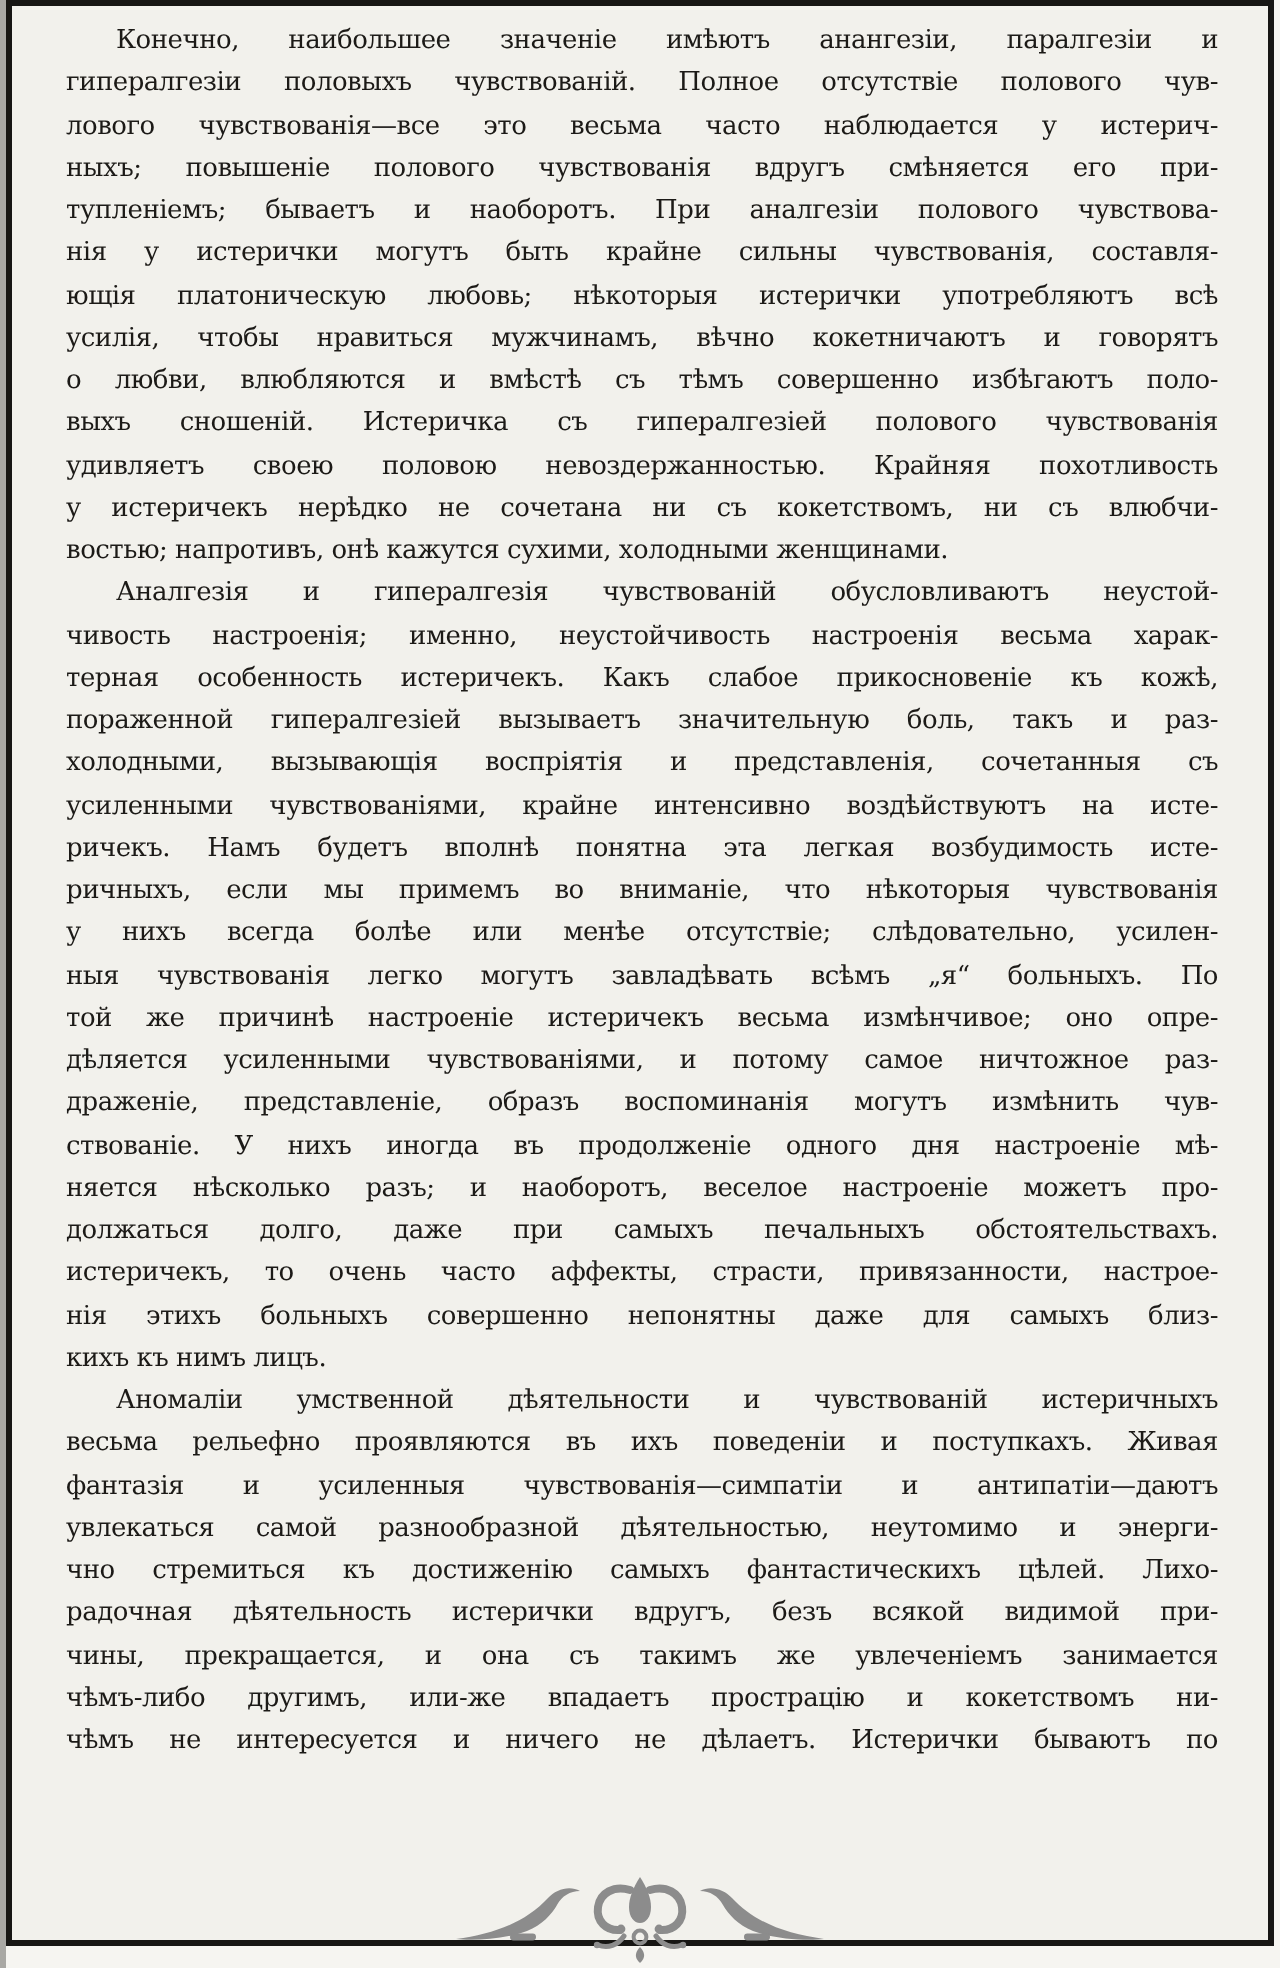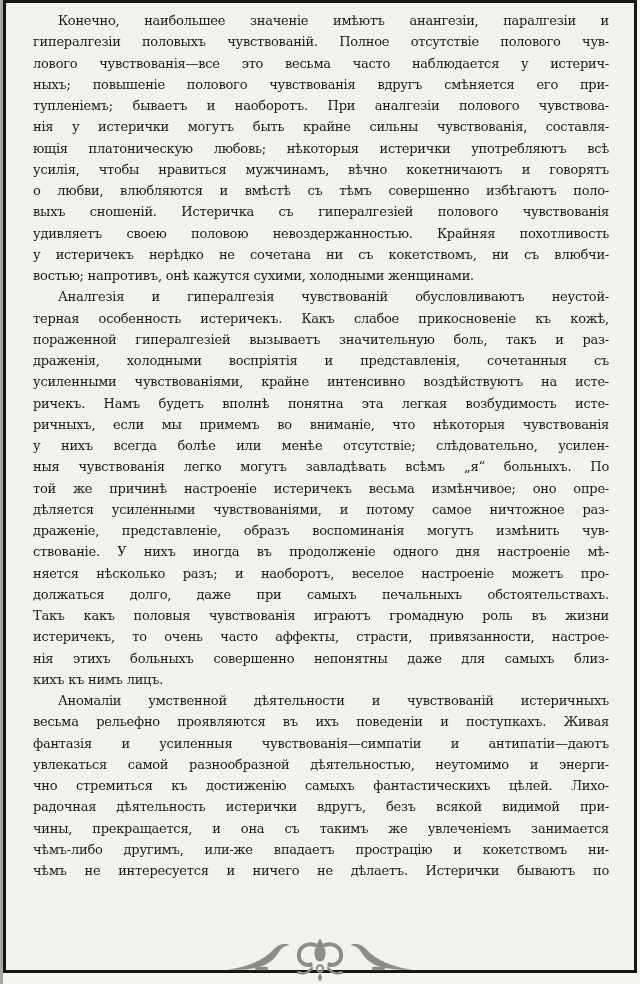--- a/index.html
+++ b/index.html
@@ -84,35 +84,35 @@
         <div class="line">ющія платоническую любовь; нѣкоторыя истерички употребляютъ всѣ</div>
         <div class="line">усилія, чтобы нравиться мужчинамъ, вѣчно кокетничаютъ и говорятъ</div>
         <div class="line">о любви, влюбляются и вмѣстѣ съ тѣмъ совершенно избѣгаютъ поло-</div>
         <div class="line">выхъ сношеній. Истеричка съ гипералгезіей полового чувствованія</div>
         <div class="line">удивляетъ своею половою невоздержанностью. Крайняя похотливость</div>
         <div class="line">у истеричекъ нерѣдко не сочетана ни съ кокетствомъ, ни съ влюбчи-</div>
         <div class="line no-just">востью; напротивъ, онѣ кажутся сухими, холодными женщинами.</div>
       </div>
       <div class="para">
         <div class="line indent">Аналгезія и гипералгезія чувствованій обусловливаютъ неустой-</div>
+        <div class="line">чивость настроенія; именно, неустойчивость настроенія весьма харак-</div>
         <div class="line">терная особенность истеричекъ. Какъ слабое прикосновеніе къ кожѣ,</div>
         <div class="line">пораженной гипералгезіей вызываетъ значительную боль, такъ и раз-</div>
-        <div class="line">драженія, холодными воспріятія и представленія, сочетанныя съ</div>
+        <div class="line">холодными, вызывающія воспріятія и представленія, сочетанныя съ</div>
         <div class="line">усиленными чувствованіями, крайне интенсивно воздѣйствуютъ на исте-</div>
         <div class="line">ричекъ. Намъ будетъ вполнѣ понятна эта легкая возбудимость исте-</div>
         <div class="line">ричныхъ, если мы примемъ во вниманіе, что нѣкоторыя чувствованія</div>
         <div class="line">у нихъ всегда болѣе или менѣе отсутствіе; слѣдовательно, усилен-</div>
         <div class="line">ныя чувствованія легко могутъ завладѣвать всѣмъ „я“ больныхъ. По</div>
         <div class="line">той же причинѣ настроеніе истеричекъ весьма измѣнчивое; оно опре-</div>
         <div class="line">дѣляется усиленными чувствованіями, и потому самое ничтожное раз-</div>
         <div class="line">драженіе, представленіе, образъ воспоминанія могутъ измѣнить чув-</div>
         <div class="line">ствованіе. У нихъ иногда въ продолженіе одного дня настроеніе мѣ-</div>
         <div class="line">няется нѣсколько разъ; и наоборотъ, веселое настроеніе можетъ про-</div>
         <div class="line">должаться долго, даже при самыхъ печальныхъ обстоятельствахъ.</div>
-        <div class="line">Такъ какъ половыя чувствованія играютъ громадную роль въ жизни</div>
         <div class="line">истеричекъ, то очень часто аффекты, страсти, привязанности, настрое-</div>
         <div class="line">нія этихъ больныхъ совершенно непонятны даже для самыхъ близ-</div>
         <div class="line no-just">кихъ къ нимъ лицъ.</div>
       </div>
       <div class="para">
         <div class="line indent">Аномаліи умственной дѣятельности и чувствованій истеричныхъ</div>
         <div class="line">весьма рельефно проявляются въ ихъ поведеніи и поступкахъ. Живая</div>
         <div class="line">фантазія и усиленныя чувствованія—симпатіи и антипатіи—даютъ</div>
         <div class="line">увлекаться самой разнообразной дѣятельностью, неутомимо и энерги-</div>
         <div class="line">чно стремиться къ достиженію самыхъ фантастическихъ цѣлей. Лихо-</div>

